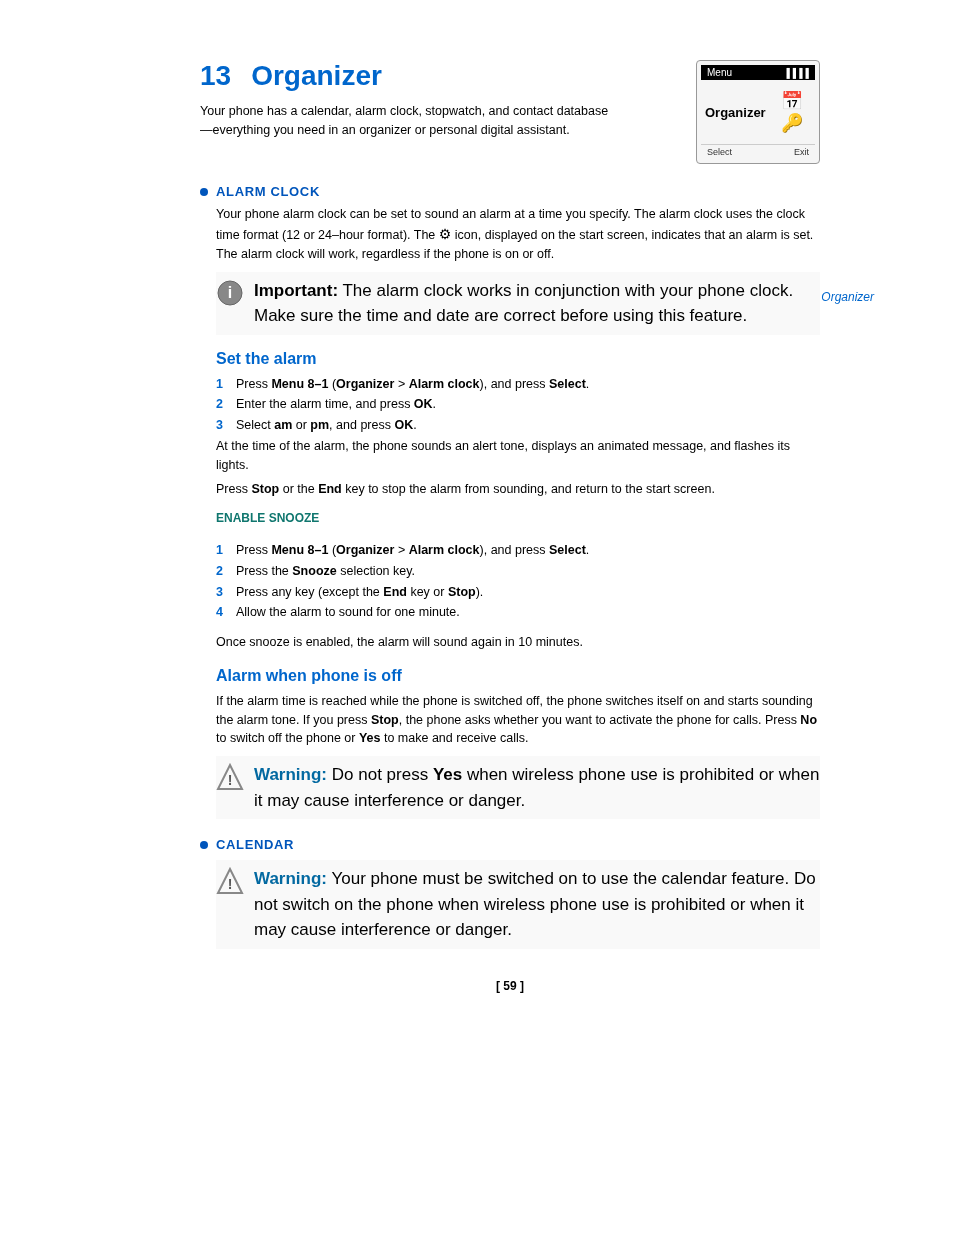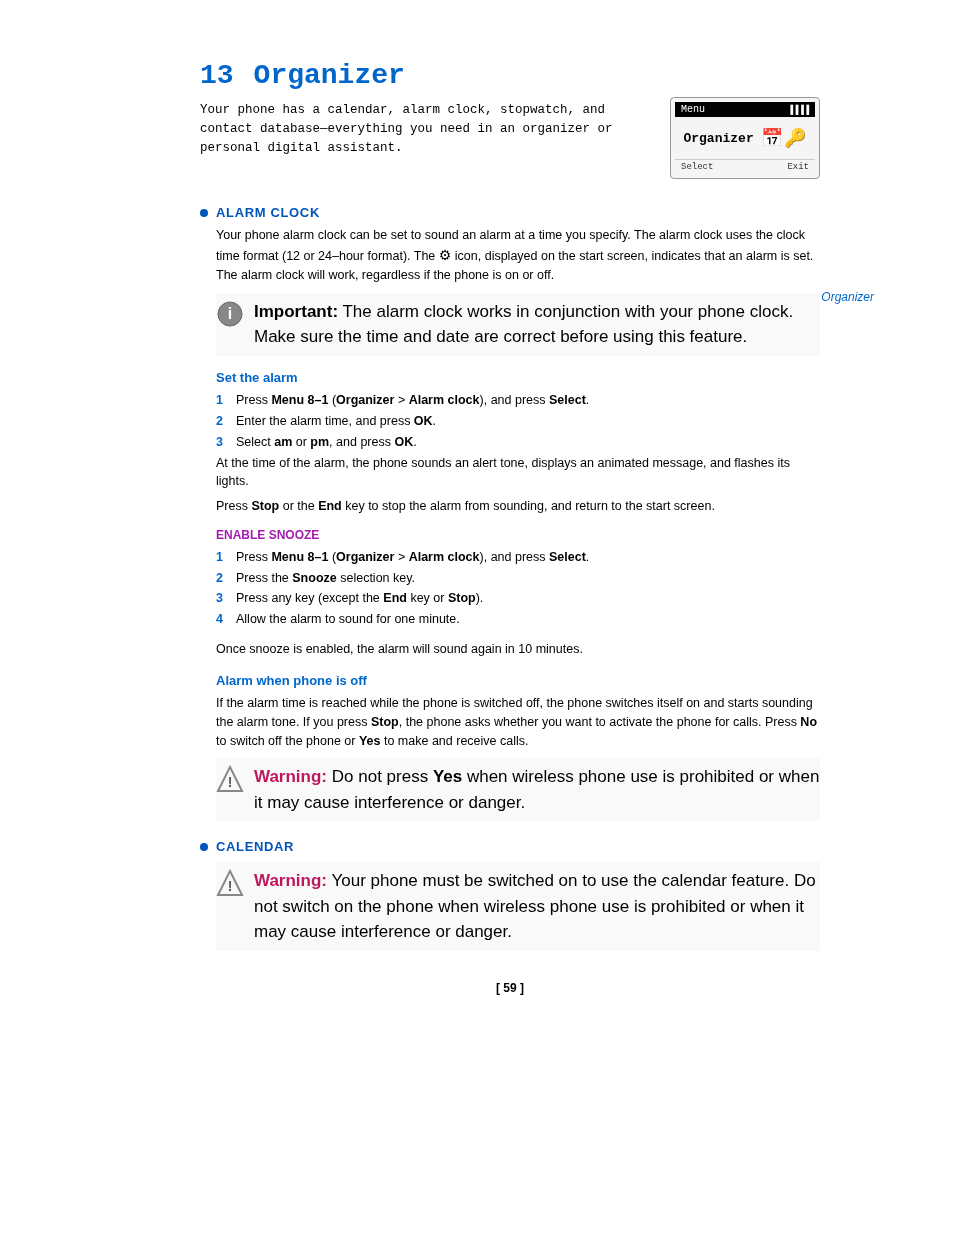--- a/index.html
+++ b/index.html
@@ -21,24 +21,23 @@
     .page-label {
       position: absolute;
       top: 290px;
       right: 80px;
       font-style: italic;
       color: #0066cc;
       font-size: 12px;
     }
     .chapter-header {
       display: flex;
-      align-items: flex-end;
+      align-items: flex-start;
       justify-content: space-between;
-      margin-bottom: 26px;
-      font-family: Liberation Mono, monospace;
+      margin-bottom: 20px;
     }
     .chapter-title {
       font-size: 28px;
       font-weight: bold;
       color: #0066cc;
     }
     .chapter-num {
       font-size: 28px;
       font-weight: bold;
       color: #0066cc;
@@ -48,21 +47,21 @@
       font-size: 12.5px;
       line-height: 1.5;
       color: #000;
       max-width: 420px;
       margin-bottom: 22px;
     }
     
     .phone-screen {
       border: 1.5px solid #999;
       border-radius: 4px;
-      width: 150px;
+      width: 124px;
       background: #f5f5f5;
       padding: 4px;
       font-size: 11px;
       text-align: center;
     }
     .phone-screen-title-bar {
       background: #000;
       color: #fff;
       font-size: 10px;
       padding: 2px 6px;
@@ -117,32 +116,32 @@
     .section-body {
       margin-left: 16px;
       font-size: 12.5px;
       line-height: 1.5;
       color: #000;
       margin-bottom: 8px;
     }
     
     .sub-heading {
       color: #0066cc;
-      font-size: 13px;
+      font-size: 16px;
       font-weight: bold;
       margin-top: 12px;
       margin-bottom: 4px;
     }
     .mini-heading {
       font-size: 12px;
       font-weight: bold;
       text-transform: uppercase;
-      color: #a21caf;
+      color: #0f766e;
       margin-top: 10px;
-      margin-bottom: 4px;
+      margin-bottom: 14px;
     }
     
     .num-list {
       list-style: none;
       padding: 0;
       margin: 0;
     }
     .num-list li {
       display: flex;
       gap: 6px;
@@ -175,21 +174,21 @@
       font-size: 17px;
       line-height: 1.5;
       color: #000;
     }
     .note-text .label-important {
       font-weight: bold;
       color: #000;
     }
     .note-text .label-warning {
       font-weight: bold;
-      color: #be185d;
+      color: #0369a1;
     }
     
     b { font-weight: bold; }
     .blue { color: #0066cc; }
     
     .page-number {
       text-align: center;
       margin-top: 30px;
       font-size: 12px;
       color: #000;

